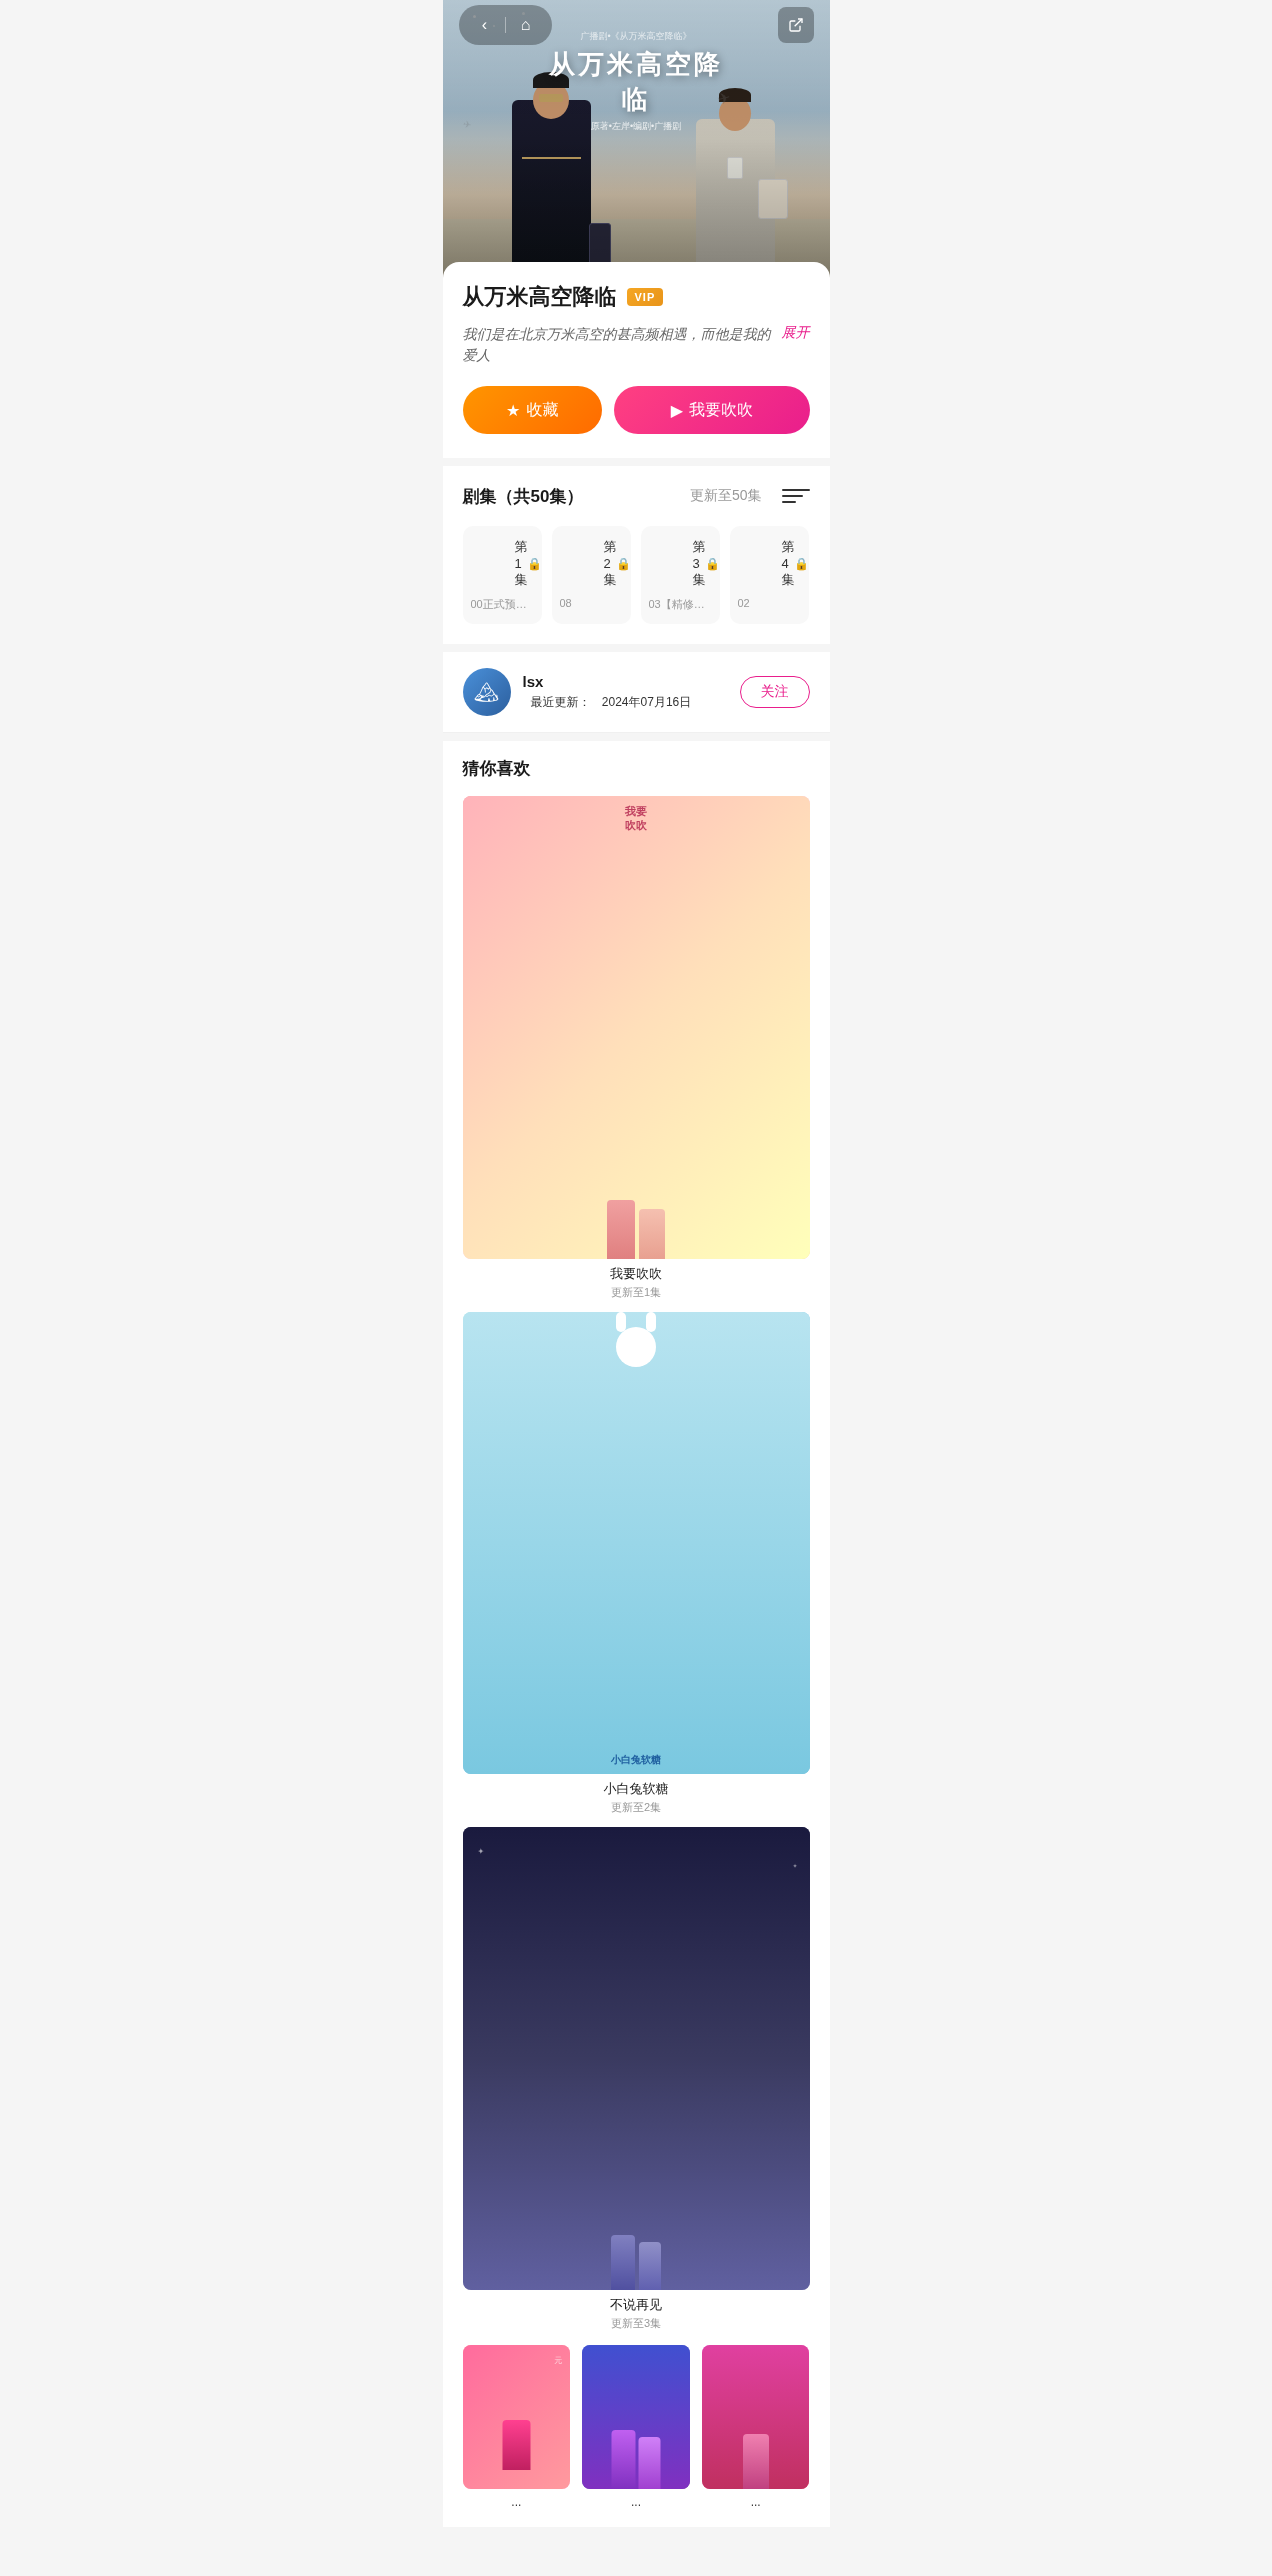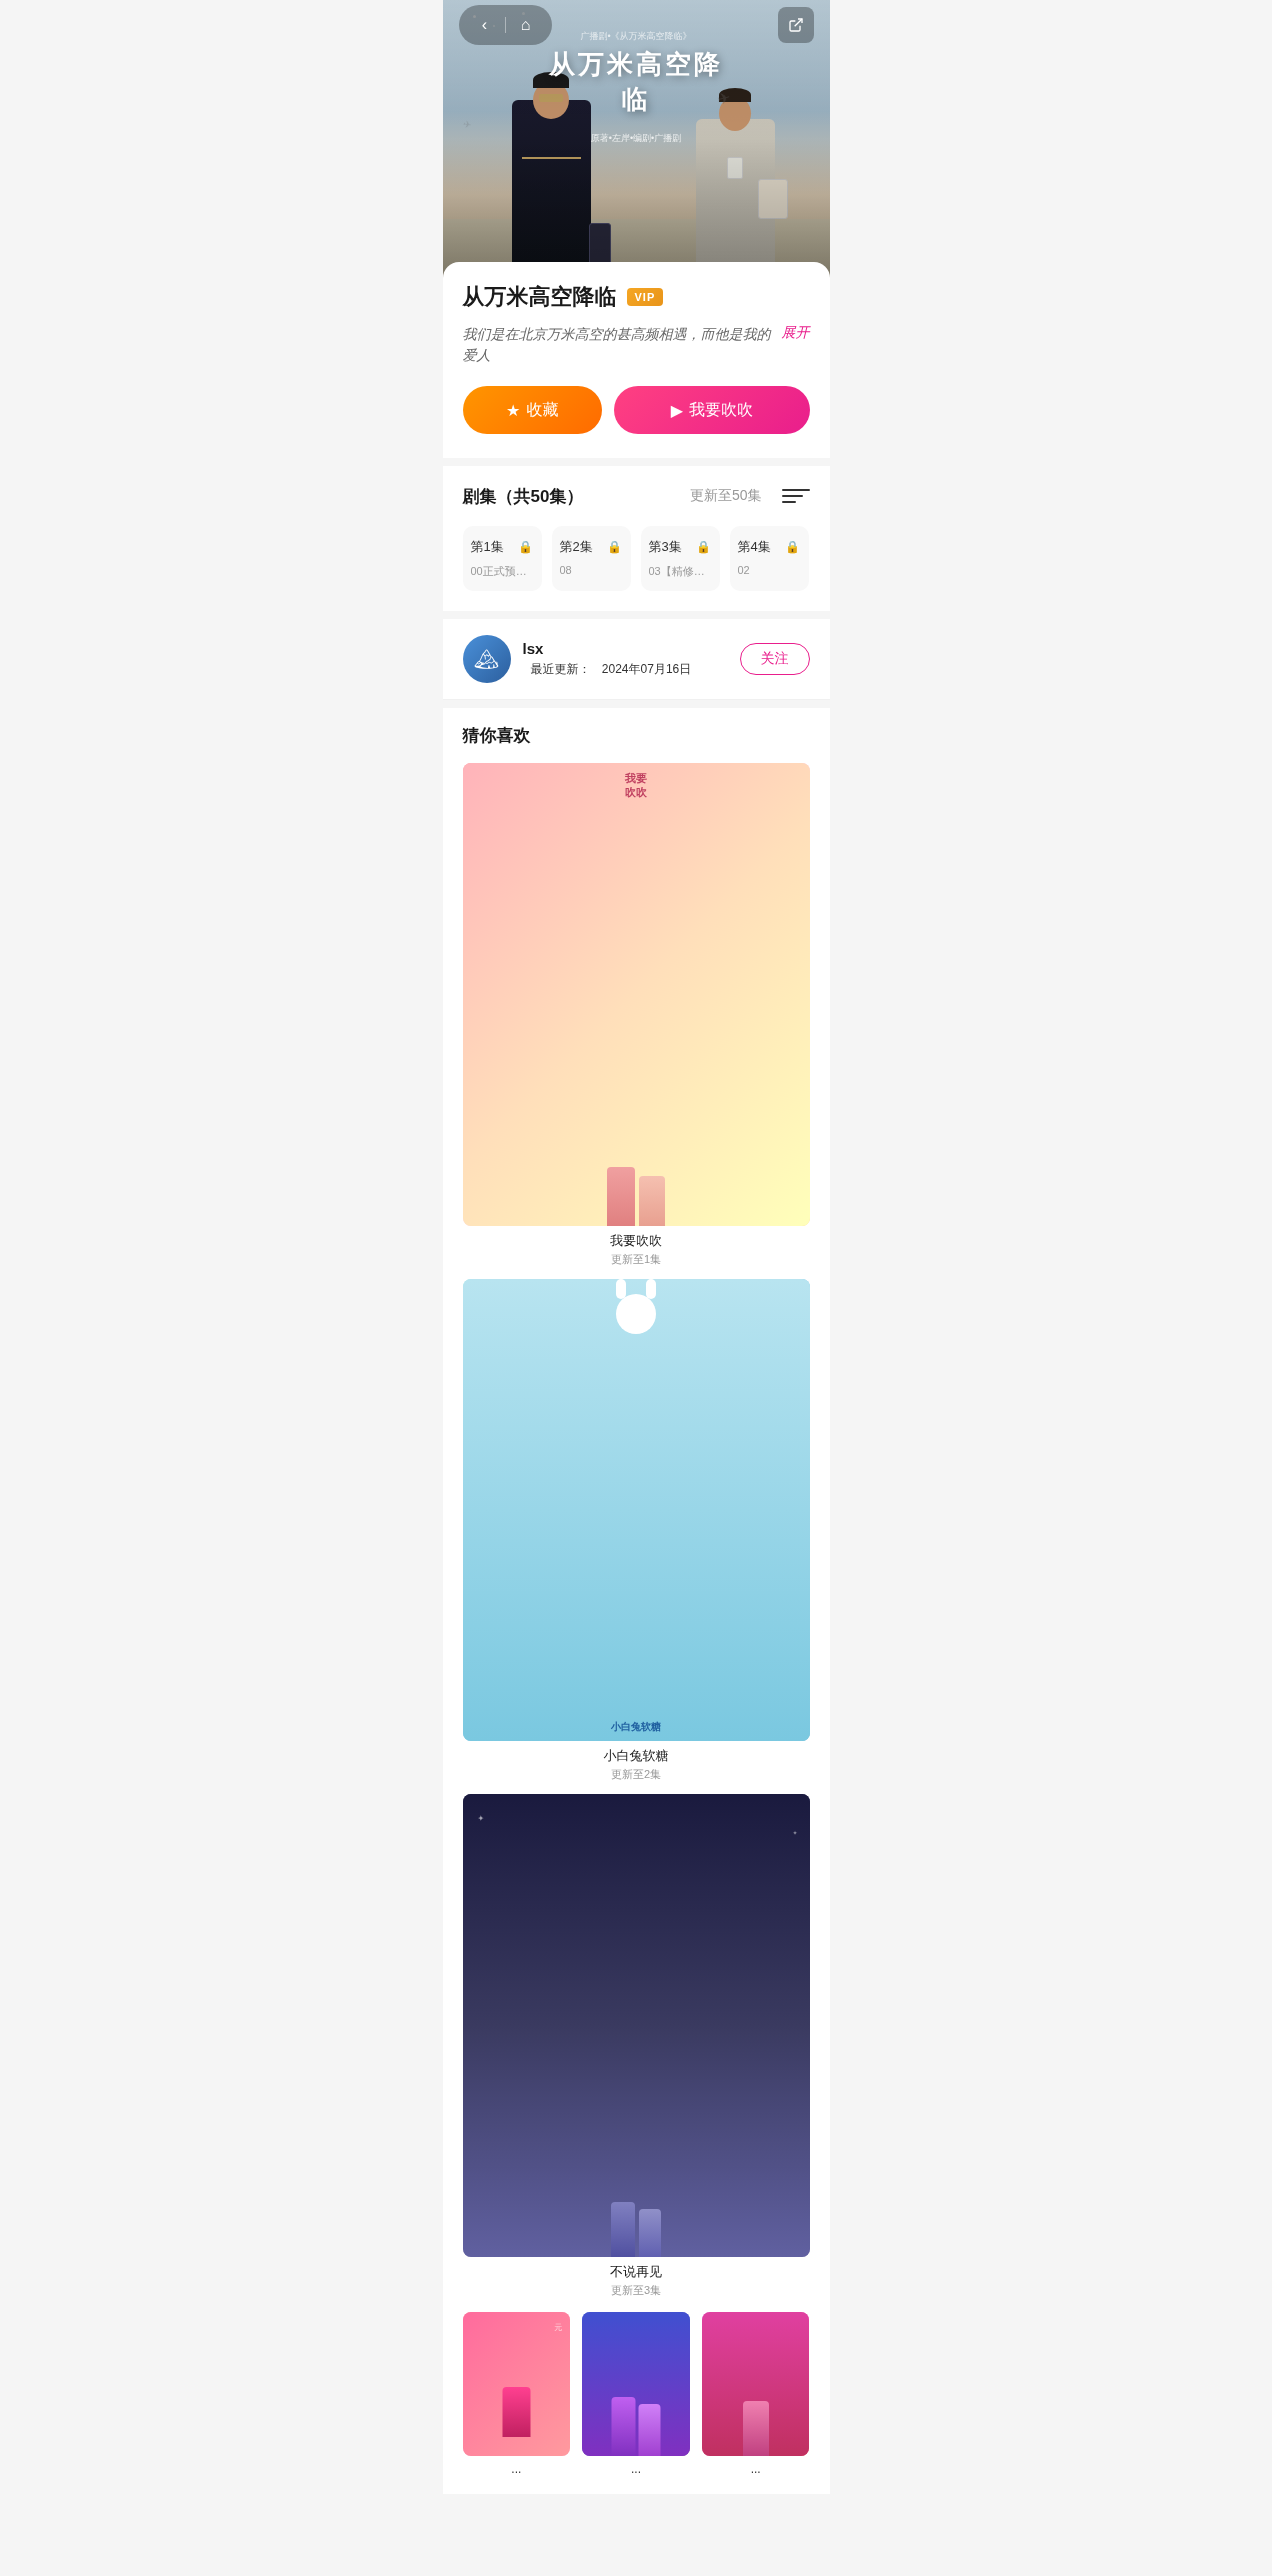--- a/index.html
+++ b/index.html
@@ -242,20 +242,21 @@
       padding: 12px 8px;
       position: relative;
       cursor: pointer;
     }
 
     .episode-header {
       display: flex;
       align-items: center;
       justify-content: space-between;
       margin-bottom: 8px;
+      margin-left: 44px;
     }
 
     .episode-num {
       font-size: 13px;
       font-weight: 500;
       color: #333;
     }
 
     .lock-icon {
       font-size: 12px;
@@ -400,21 +401,21 @@
 
   <div style="position:absolute;bottom:0;left:0;right:0;height:59px;background:linear-gradient(180deg,#c8c0a8,#b0a890);"></div>
 
   <div style="position:absolute;top:15px;left:30px;width:3px;height:3px;border-radius:50%;background:rgba(255,255,255,0.6);"></div>
   <div style="position:absolute;top:25px;left:50px;width:2px;height:2px;border-radius:50%;background:rgba(255,255,255,0.5);"></div>
   <div style="position:absolute;top:12px;left:79px;width:3px;height:3px;border-radius:50%;background:rgba(255,255,255,0.5);"></div>
 
   <div style="position:absolute;top:30px;left:50%;transform:translateX(-50%);text-align:center;z-index:2;">
     <div style="color:rgba(255,255,255,0.7);font-size:9px;margin-bottom:4px;">广播剧•《从万米高空降临》</div>
     <div style="color:white;font-size:26px;font-weight:900;letter-spacing:3px;text-shadow:2px 2px 8px rgba(0,0,0,0.4);">从万米高空降临</div>
-    <div style="color:rgba(255,255,255,0.8);font-size:9px;margin-top:15px;">原著•左岸•编剧•广播剧</div>
+    <div style="color:rgba(255,255,255,0.8);font-size:9px;margin-top:3px;">原著•左岸•编剧•广播剧</div>
   </div>
 
   <div style="position:absolute;bottom:0;left:59px;width:99px;height:228px;">
 
     <div style="position:absolute;bottom:0;left:10px;right:10px;height:178px;background:linear-gradient(180deg,#1a1a2e,#0d1117);border-radius:6px 6px 0 0;"></div>
 
     <div style="position:absolute;bottom:159px;left:50%;transform:translateX(-50%);width:36px;height:38px;border-radius:50%;background:#c8956c;"></div>
 
     <div style="position:absolute;bottom:190px;left:50%;transform:translateX(-50%);width:36px;height:16px;border-radius:50% 50% 0 0;background:#1a1a1a;"></div>
 

